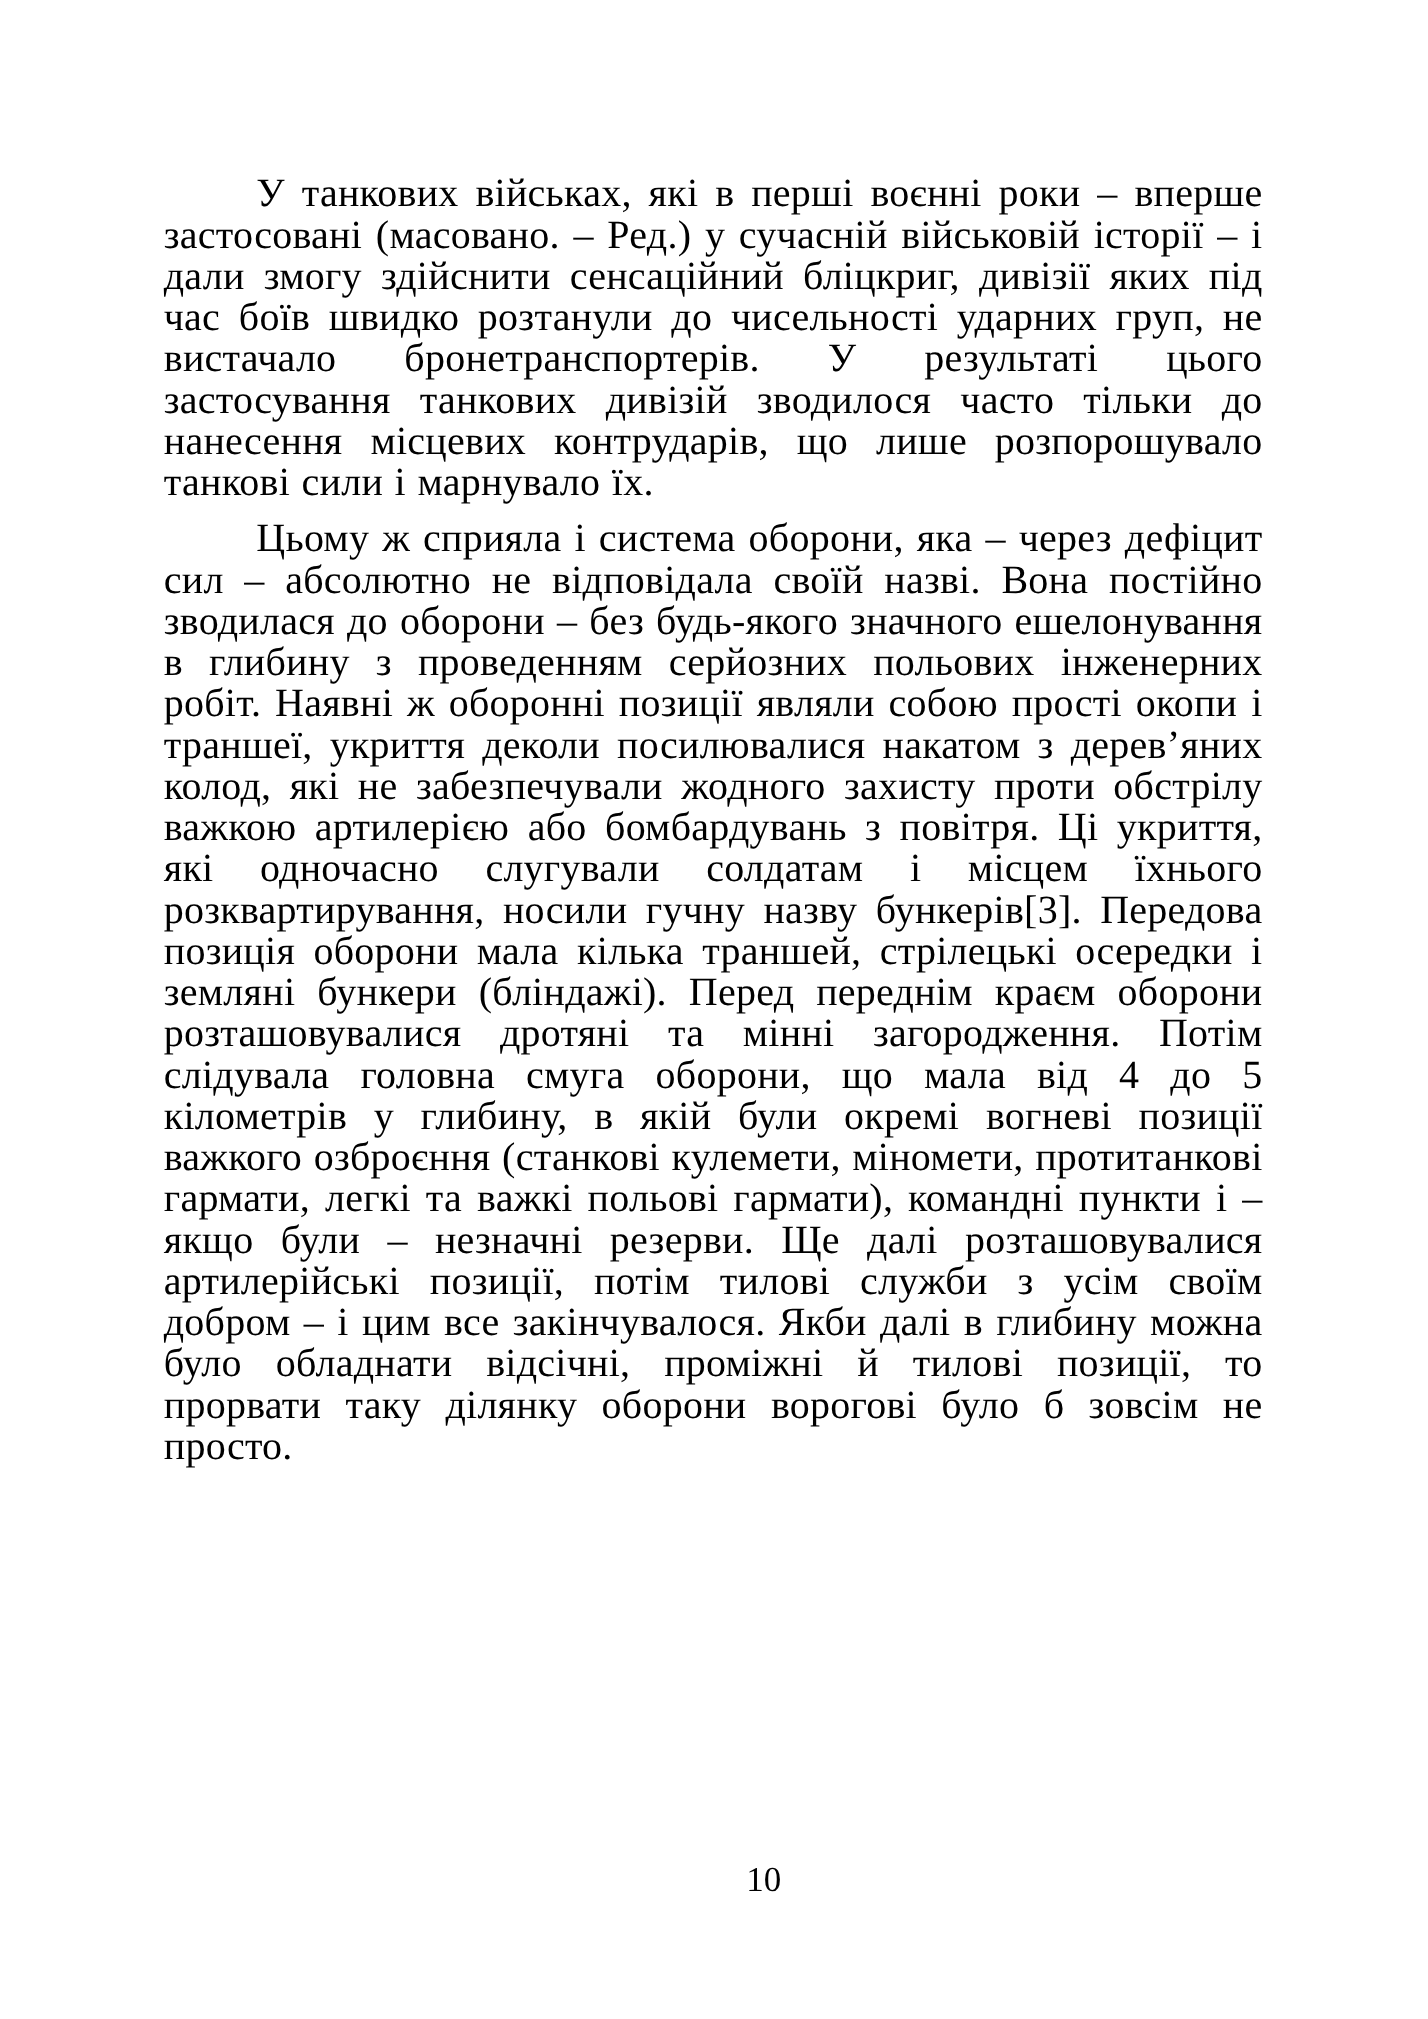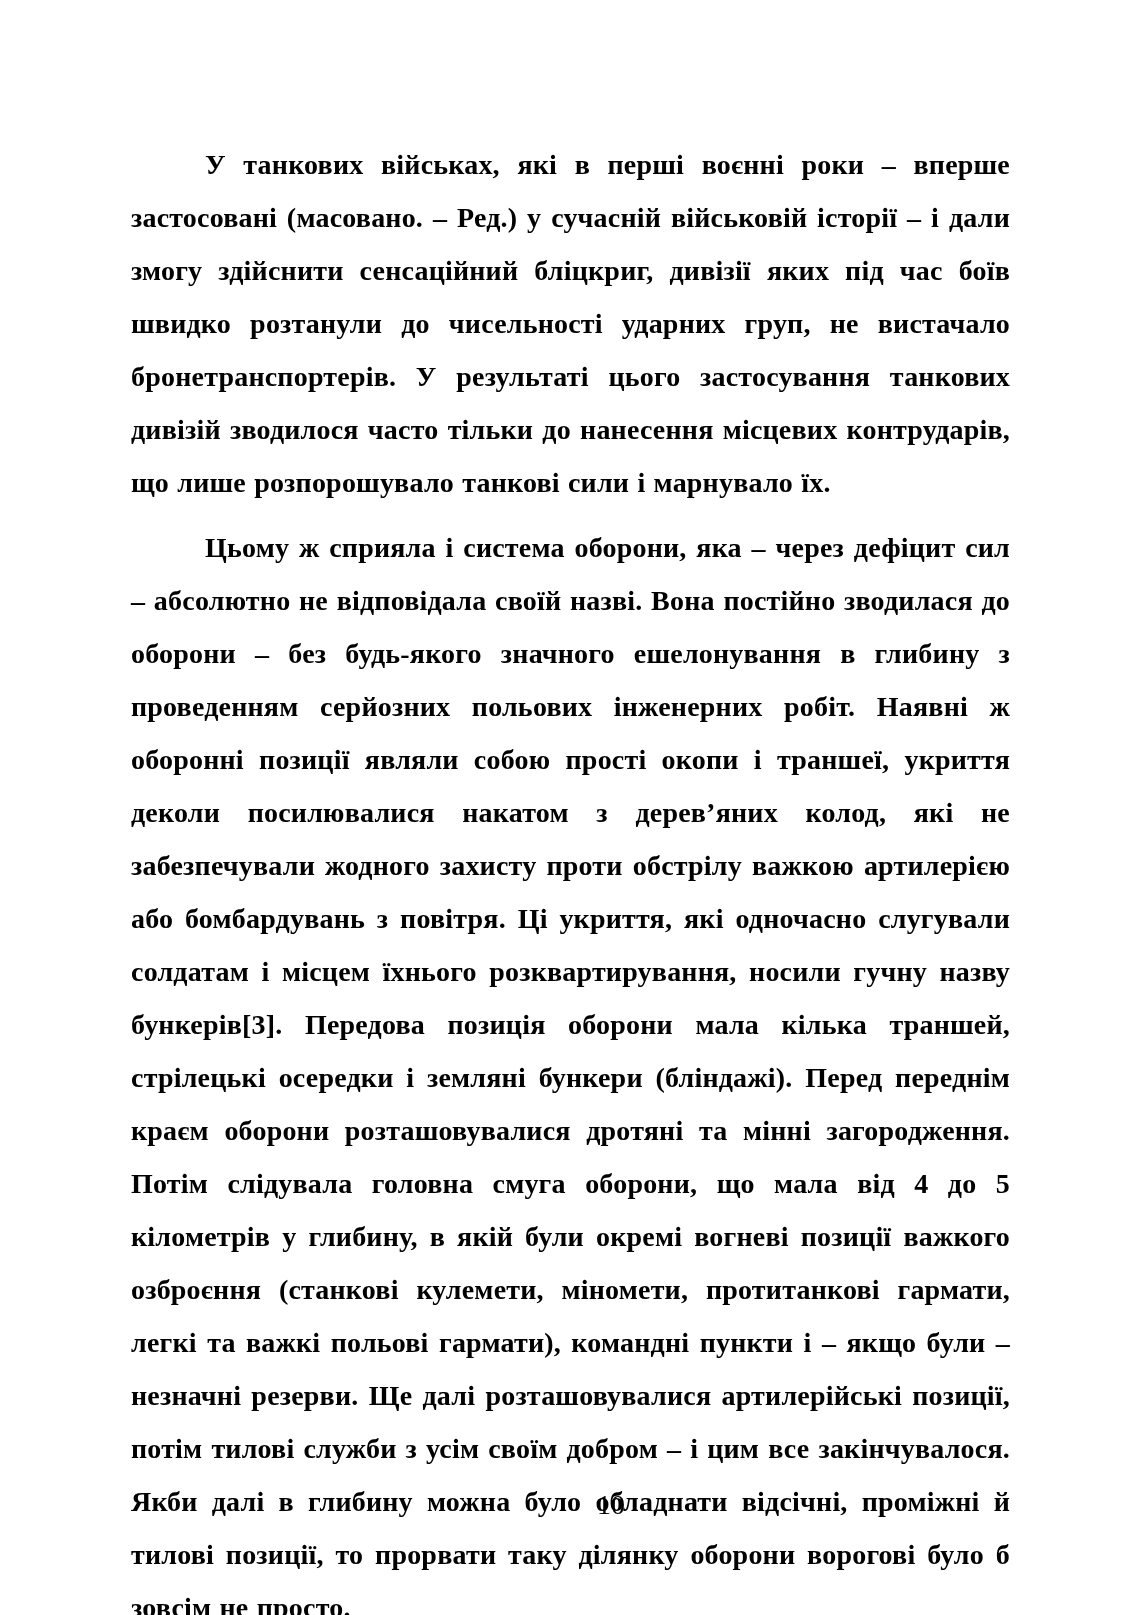--- a/index.html
+++ b/index.html
@@ -19,28 +19,27 @@
     position: absolute;
     inset: 0;
   }
   .text-block {
     position: absolute;
     left: 131px;
     top: 138px;
     width: 879px;
   }
   .paragraph {
-    font-size: 28px;
-    line-height: 53px;
+    font-size: 32px;
+    line-height: 33px;
     text-align: justify;
     text-indent: 74px;
     margin: 0 0 12px 0;
     letter-spacing: 0.2px;
     word-spacing: 1px;
-    font-weight: bold;
   }
   .page-number {
     position: absolute;
     top: 1488px;
     left: 0;
     width: 100%;
     text-align: center;
     font-size: 28px;
     line-height: 34px;
     padding-left: 40px;

